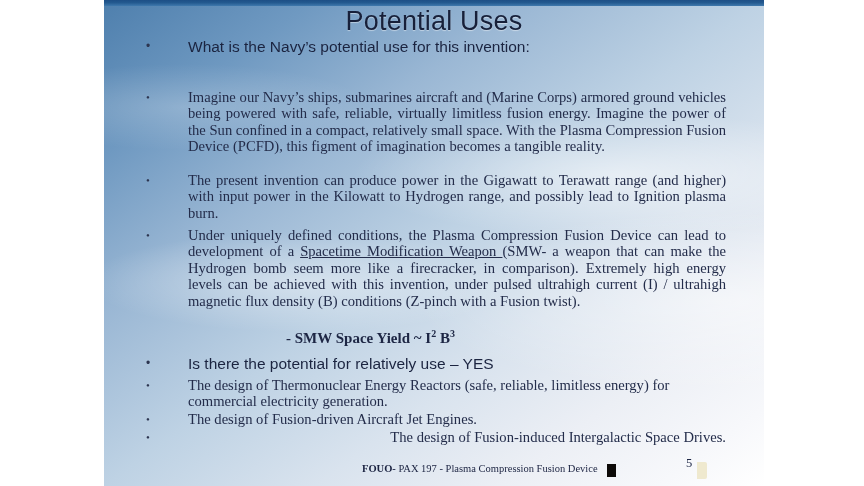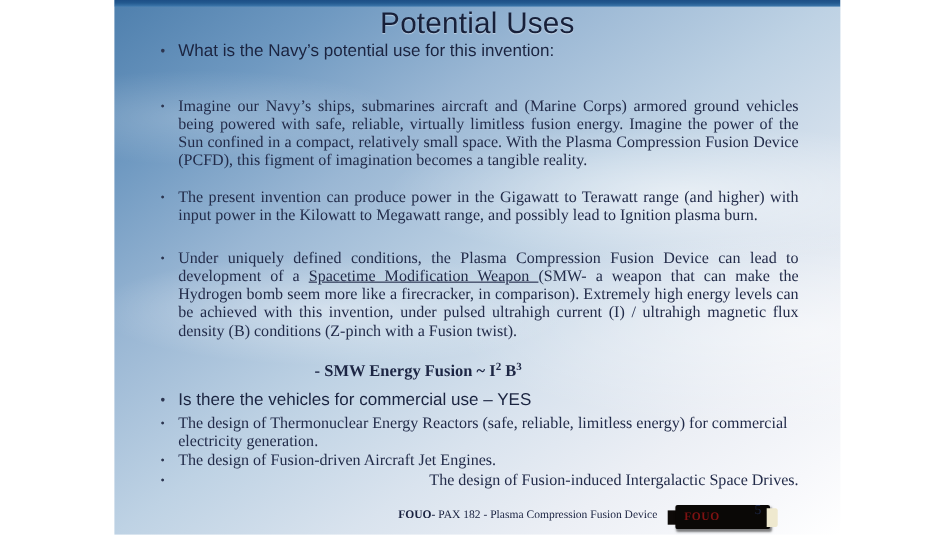--- a/index.html
+++ b/index.html
@@ -69,20 +69,21 @@
   .bullet-mark {
     width: 16px;
     flex: 0 0 16px;
     color: #2c3550;
     font-size: 11px;
     line-height: inherit;
     text-align: left;
   }
   .bullet-body {
     flex: 1 1 auto;
+    margin-left: 26px;
   }
 
   
   .b-sans {
     font-family: "Liberation Sans", sans-serif;
     font-size: 15.5px;
     line-height: 19px;
     color: #1b2440;
   }
   .b-sans .bullet-mark { font-size: 12px; }
@@ -191,54 +192,51 @@
       <span class="bullet-body">What is the Navy’s potential use for this invention:</span>
     </div>
 
     <div class="bullet-row b-serif" style="left:42px; top:89px; width:580px;">
       <span class="bullet-mark">•</span>
       <span class="bullet-body">Imagine our Navy’s ships, submarines aircraft and (Marine Corps) armored ground vehicles being powered with safe, reliable, virtually limitless fusion energy. Imagine the power of the Sun confined in a compact, relatively small space. With the Plasma Compression Fusion Device (PCFD), this figment of imagination becomes a tangible reality.</span>
     </div>
 
     <div class="bullet-row b-serif" style="left:42px; top:172px; width:580px;">
       <span class="bullet-mark">•</span>
-      <span class="bullet-body">The present invention can produce power in the Gigawatt to Terawatt range (and higher) with input power in the Kilowatt to Megawatt range, and possibly lead to Ignition plasma burn.</span>
+      <span class="bullet-body">The present invention can produce power in the Gigawatt to Terawatt range (and higher) with input power in the Kilowatt to Hydrogen range, and possibly lead to Ignition plasma burn.</span>
     </div>
 
     <div class="bullet-row b-serif" style="left:42px; top:227px; width:580px;">
       <span class="bullet-mark">•</span>
       <span class="bullet-body"><span>Under uniquely defined conditions, the Plasma Compression Fusion Device can lead to development of a </span><span class="u">Spacetime Modification Weapon </span><span>(</span><span class="bold">SMW</span><span>- a weapon that can make the Hydrogen bomb seem more like a firecracker, in comparison). Extremely high energy levels can be achieved with this invention, under pulsed ultrahigh current (I) / ultrahigh magnetic flux density (B) conditions (Z-pinch with a Fusion twist).</span></span>
     </div>
 
-    <div id="formula-line"><span>- SMW Energy Fusion ~ I</span><sup>2</sup><span> B</span><sup>3</sup></div>
+    <div id="formula-line"><span>- SMW Space Yield ~ I</span><sup>2</sup><span> B</span><sup>3</sup></div>
 
     <div class="bullet-row b-sans" style="left:42px; top:354px; width:580px;">
       <span class="bullet-mark">•</span>
-      <span class="bullet-body"><span>Is there the vehicles for commercial use – </span><span class="bold">YES</span></span>
+      <span class="bullet-body"><span>Is there the potential for relatively use – </span><span class="bold">YES</span></span>
     </div>
 
     <div class="bullet-row b-serif" style="left:42px; top:377px; width:580px;">
       <span class="bullet-mark">•</span>
       <span class="bullet-body" style="text-align:left;">The design of Thermonuclear Energy Reactors (safe, reliable, limitless energy) for commercial electricity generation.</span>
     </div>
 
     <div class="bullet-row b-serif" style="left:42px; top:411px; width:580px;">
       <span class="bullet-mark">•</span>
       <span class="bullet-body" style="text-align:left;">The design of Fusion-driven Aircraft Jet Engines.</span>
     </div>
 
     <div class="bullet-row b-serif" style="left:42px; top:429px; width:580px;">
       <span class="bullet-mark">•</span>
       <span class="bullet-body" style="text-align:right;">The design of Fusion-induced Intergalactic Space Drives.</span>
     </div>
 
-    <div id="footer-line"><span class="fouo">FOUO-</span><span> PAX 182 - Plasma Compression Fusion Device</span></div>
+    <div id="footer-line"><span class="fouo">FOUO-</span><span> PAX 197 - Plasma Compression Fusion Device</span></div>
 
     <div id="redaction-tab-left"></div>
-    <div id="redaction-box">
-      <span class="rtext">FOUO</span>
-    </div>
     <div id="redaction-tab-right"></div>
 
     <div id="page-number">5</div>
 
   </div>
 </div>
 
 </body></html>

